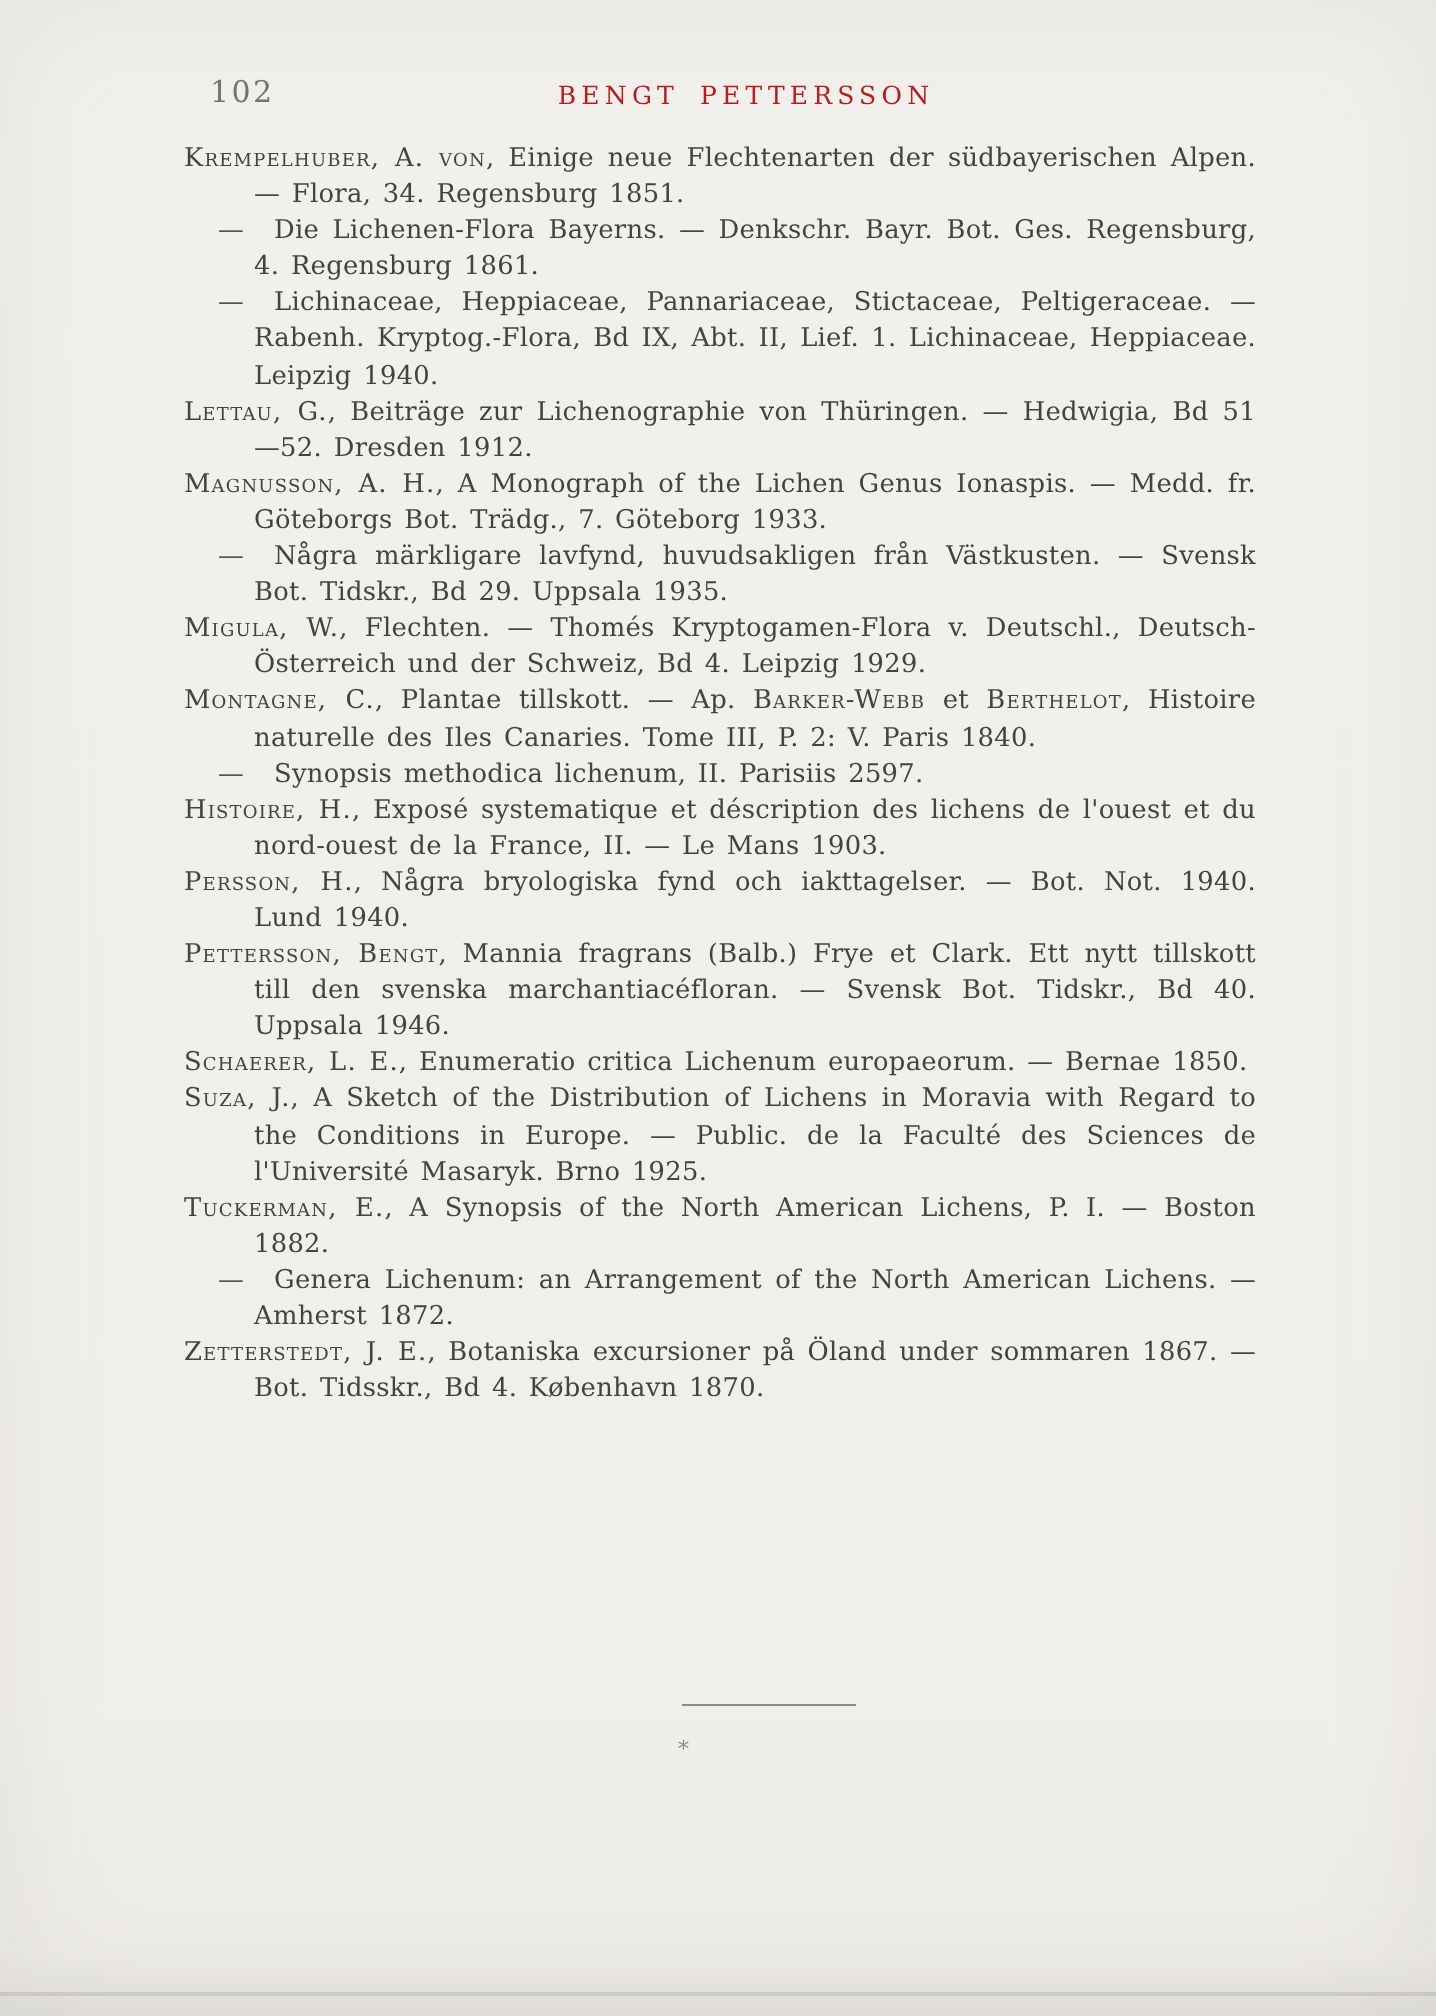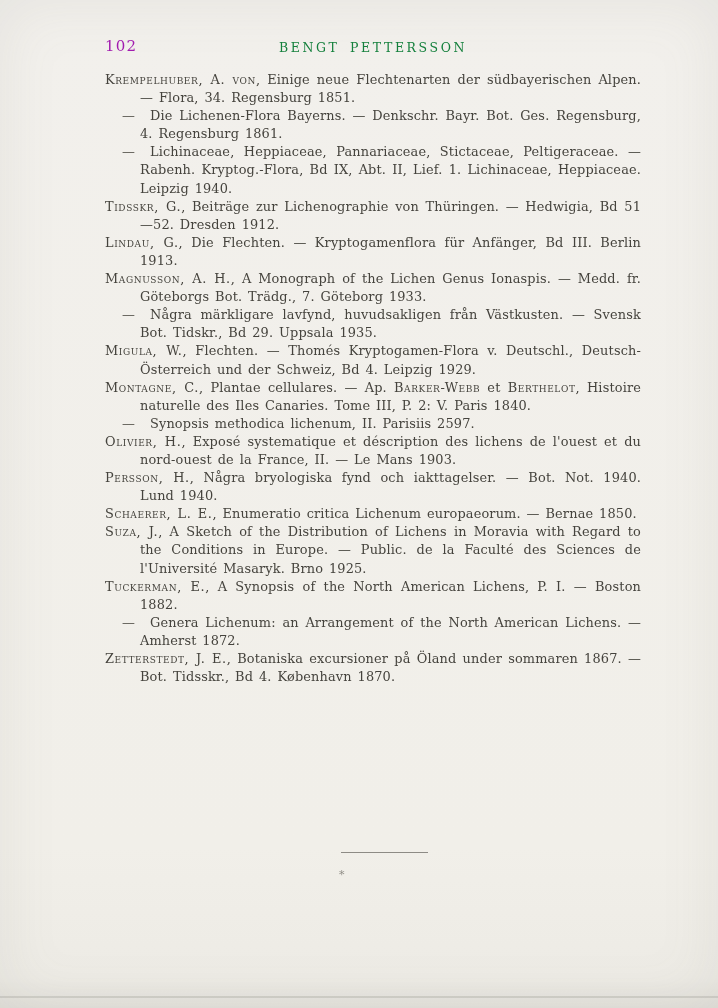--- a/index.html
+++ b/index.html
@@ -35,37 +35,37 @@
     left: 105px;
     width: 536px;
     height: 20px;
   }
   .page-number {
     position: absolute;
     left: 0;
     top: 0;
     font-size: 15px;
     letter-spacing: 1.2px;
-    color: #a21caf;
+    color: #737373;
   }
   .running-header {
     position: absolute;
     left: 0;
     right: 0;
     top: 3px;
     text-align: center;
     font-size: 12.5px;
     letter-spacing: 2.6px;
     word-spacing: 4px;
-    color: #15803d;
+    color: #b91c1c;
   }
   .bibliography {
     position: absolute;
     top: 71px;
-    left: 105px;
+    left: 92px;
     width: 536px;
   }
   .entry {
     margin: 0;
     font-size: 12.9px;
     line-height: 18.1px;
     text-align: justify;
     padding-left: 35px;
     text-indent: -35px;
     word-spacing: 1.6px;
@@ -107,29 +107,29 @@
 
 <div class="page-header">
   <span class="page-number">102</span>
   <span class="running-header">BENGT PETTERSSON</span>
 </div>
 
 <div class="bibliography">
     <p class="entry"><span class="sc">Krempelhuber, A. von</span><span class="">, Einige neue Flechtenarten der südbayerischen Alpen. — Flora, 34. Regensburg 1851.</span></p>
     <p class="entry dash"><span class="dash-mark">—</span><span class="">Die Lichenen-Flora Bayerns. — Denkschr. Bayr. Bot. Ges. Regensburg, 4. Regensburg 1861.</span></p>
     <p class="entry dash"><span class="dash-mark">—</span><span class="">Lichinaceae, Heppiaceae, Pannariaceae, Stictaceae, Peltigeraceae. — Rabenh. Kryptog.-Flora, Bd IX, Abt. II, Lief. 1. Lichinaceae, Heppiaceae. Leipzig 1940.</span></p>
-    <p class="entry"><span class="sc">Tidsskr, G.</span><span class="">, Beiträge zur Lichenographie von Thüringen. — Hedwigia, Bd 51—52. Dresden 1912.</span></p>
-    <p class="entry"><span class="sc">Lindau, G.</span><span class="">, Die Flechten. — Kryptogamenflora für Anfänger, Bd III. Berlin 1913.</span></p>
+    <p class="entry"><span class="sc">Lettau, G.</span><span class="">, Beiträge zur Lichenographie von Thüringen. — Hedwigia, Bd 51—52. Dresden 1912.</span></p>
     <p class="entry"><span class="sc">Magnusson, A. H.</span><span class="">, A Monograph of the Lichen Genus Ionaspis. — Medd. fr. Göteborgs Bot. Trädg., 7. Göteborg 1933.</span></p>
     <p class="entry dash"><span class="dash-mark">—</span><span class="">Några märkligare lavfynd, huvudsakligen från Västkusten. — Svensk Bot. Tidskr., Bd 29. Uppsala 1935.</span></p>
     <p class="entry"><span class="sc">Migula, W.</span><span class="">, Flechten. — Thomés Kryptogamen-Flora v. Deutschl., Deutsch-Österreich und der Schweiz, Bd 4. Leipzig 1929.</span></p>
-    <p class="entry"><span class="sc">Montagne, C.</span><span class="">, Plantae cellulares. — Ap. </span><span class="sc">Barker-Webb</span><span class=""> et </span><span class="sc">Berthelot</span><span class="">, Histoire naturelle des Iles Canaries. Tome III, P. 2: V. Paris 1840.</span></p>
+    <p class="entry"><span class="sc">Montagne, C.</span><span class="">, Plantae tillskott. — Ap. </span><span class="sc">Barker-Webb</span><span class=""> et </span><span class="sc">Berthelot</span><span class="">, Histoire naturelle des Iles Canaries. Tome III, P. 2: V. Paris 1840.</span></p>
     <p class="entry dash"><span class="dash-mark">—</span><span class="">Synopsis methodica lichenum, II. Parisiis 2597.</span></p>
-    <p class="entry"><span class="sc">Olivier, H.</span><span class="">, Exposé systematique et déscription des lichens de l'ouest et du nord-ouest de la France, II. — Le Mans 1903.</span></p>
+    <p class="entry"><span class="sc">Histoire, H.</span><span class="">, Exposé systematique et déscription des lichens de l'ouest et du nord-ouest de la France, II. — Le Mans 1903.</span></p>
     <p class="entry"><span class="sc">Persson, H.</span><span class="">, Några bryologiska fynd och iakttagelser. — Bot. Not. 1940. Lund 1940.</span></p>
+    <p class="entry"><span class="sc">Pettersson, Bengt</span><span class="">, Mannia fragrans (Balb.) Frye et Clark. Ett nytt tillskott till den svenska marchantiacéfloran. — Svensk Bot. Tidskr., Bd 40. Uppsala 1946.</span></p>
     <p class="entry"><span class="sc">Schaerer, L. E.</span><span class="">, Enumeratio critica Lichenum europaeorum. — Bernae 1850.</span></p>
     <p class="entry"><span class="sc">Suza, J.</span><span class="">, A Sketch of the Distribution of Lichens in Moravia with Regard to the Conditions in Europe. — Public. de la Faculté des Sciences de l'Université Masaryk. Brno 1925.</span></p>
     <p class="entry"><span class="sc">Tuckerman, E.</span><span class="">, A Synopsis of the North American Lichens, P. I. — Boston 1882.</span></p>
     <p class="entry dash"><span class="dash-mark">—</span><span class="">Genera Lichenum: an Arrangement of the North American Lichens. — Amherst 1872.</span></p>
     <p class="entry"><span class="sc">Zetterstedt, J. E.</span><span class="">, Botaniska excursioner på Öland under sommaren 1867. — Bot. Tidsskr., Bd 4. København 1870.</span></p>
   </div>
 
 <div class="section-divider"></div>
 <span class="footnote-asterisk">*</span>
 

